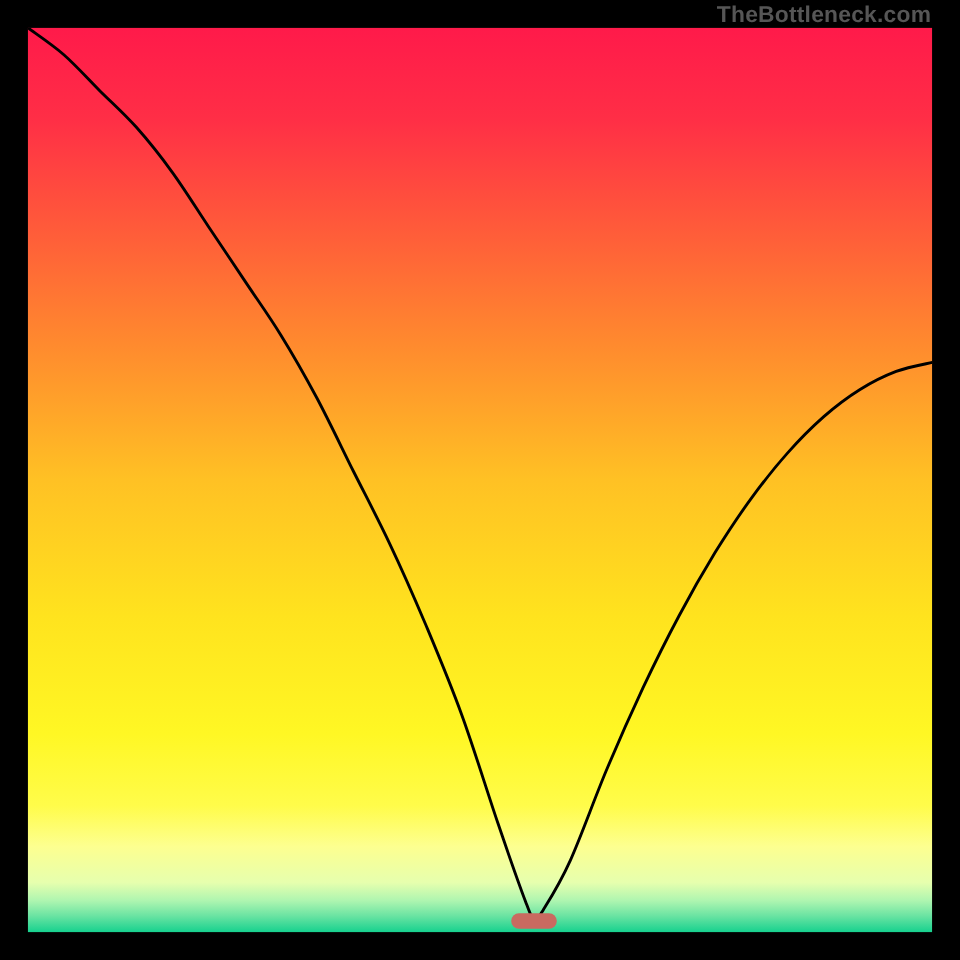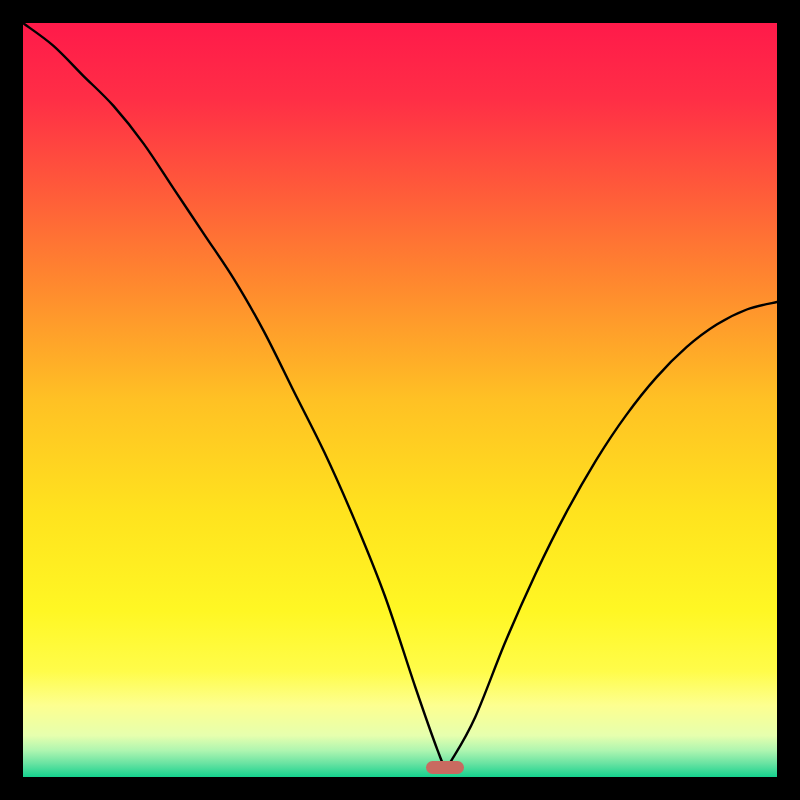--- a/index.html
+++ b/index.html
@@ -81,13 +81,14 @@
       <rect x="0" y="0" width="754" height="754" fill="url(#bg)"></rect>
     </svg>
 
     <svg class="curve-svg" viewBox="0 0 754 754" preserveAspectRatio="none">
       <path id="curve-path" d="M 0.0 0.0 C 5.0 3.8, 20.1 13.8, 30.2 22.6 C 40.2 31.4, 50.3 42.7, 60.3 52.8 C 70.4 62.8, 80.4 71.6, 90.5 82.9 C 100.5 94.2, 110.6 106.8, 120.6 120.6 C 130.7 134.5, 140.7 150.8, 150.8 165.9 C 160.9 181.0, 170.9 196.0, 181.0 211.1 C 191.0 226.2, 201.1 240.0, 211.1 256.4 C 221.2 272.7, 231.2 290.3, 241.3 309.1 C 251.3 328.0, 261.4 349.4, 271.4 369.5 C 281.5 389.6, 291.5 408.4, 301.6 429.8 C 311.7 451.1, 321.7 473.8, 331.8 497.6 C 341.8 521.5, 351.9 545.4, 361.9 573.0 C 372.0 600.7, 383.3 637.8, 392.1 663.5 C 400.9 689.3, 409.7 714.4, 414.7 727.6 C 419.7 740.8, 419.7 741.4, 422.2 742.7 C 424.8 743.9, 424.8 743.3, 429.8 735.1 C 434.8 727.0, 443.6 713.2, 452.4 693.7 C 461.2 674.2, 472.5 642.2, 482.6 618.3 C 492.6 594.4, 502.7 571.8, 512.7 550.4 C 522.8 529.1, 532.8 509.0, 542.9 490.1 C 552.9 471.3, 563.0 453.7, 573.0 437.3 C 583.1 421.0, 593.1 405.9, 603.2 392.1 C 613.3 378.3, 623.3 365.7, 633.4 354.4 C 643.4 343.1, 653.5 333.0, 663.5 324.2 C 673.6 315.4, 683.6 307.9, 693.7 301.6 C 703.7 295.3, 713.8 290.3, 723.8 286.5 C 733.9 282.8, 749.0 280.2, 754.0 279.0" fill="none" stroke="#000000" stroke-width="2.4" stroke-linecap="round" stroke-linejoin="round"></path>
     </svg>
 
     <div id="marker" class="marker" style="left: 403.39px; width: 37.7px; top: 738.198px; background: rgb(201, 106, 96);"></div>
   </div>
 
+  <div class="watermark">TheBottleneck.com</div>
 </div>
 
 </body></html>

